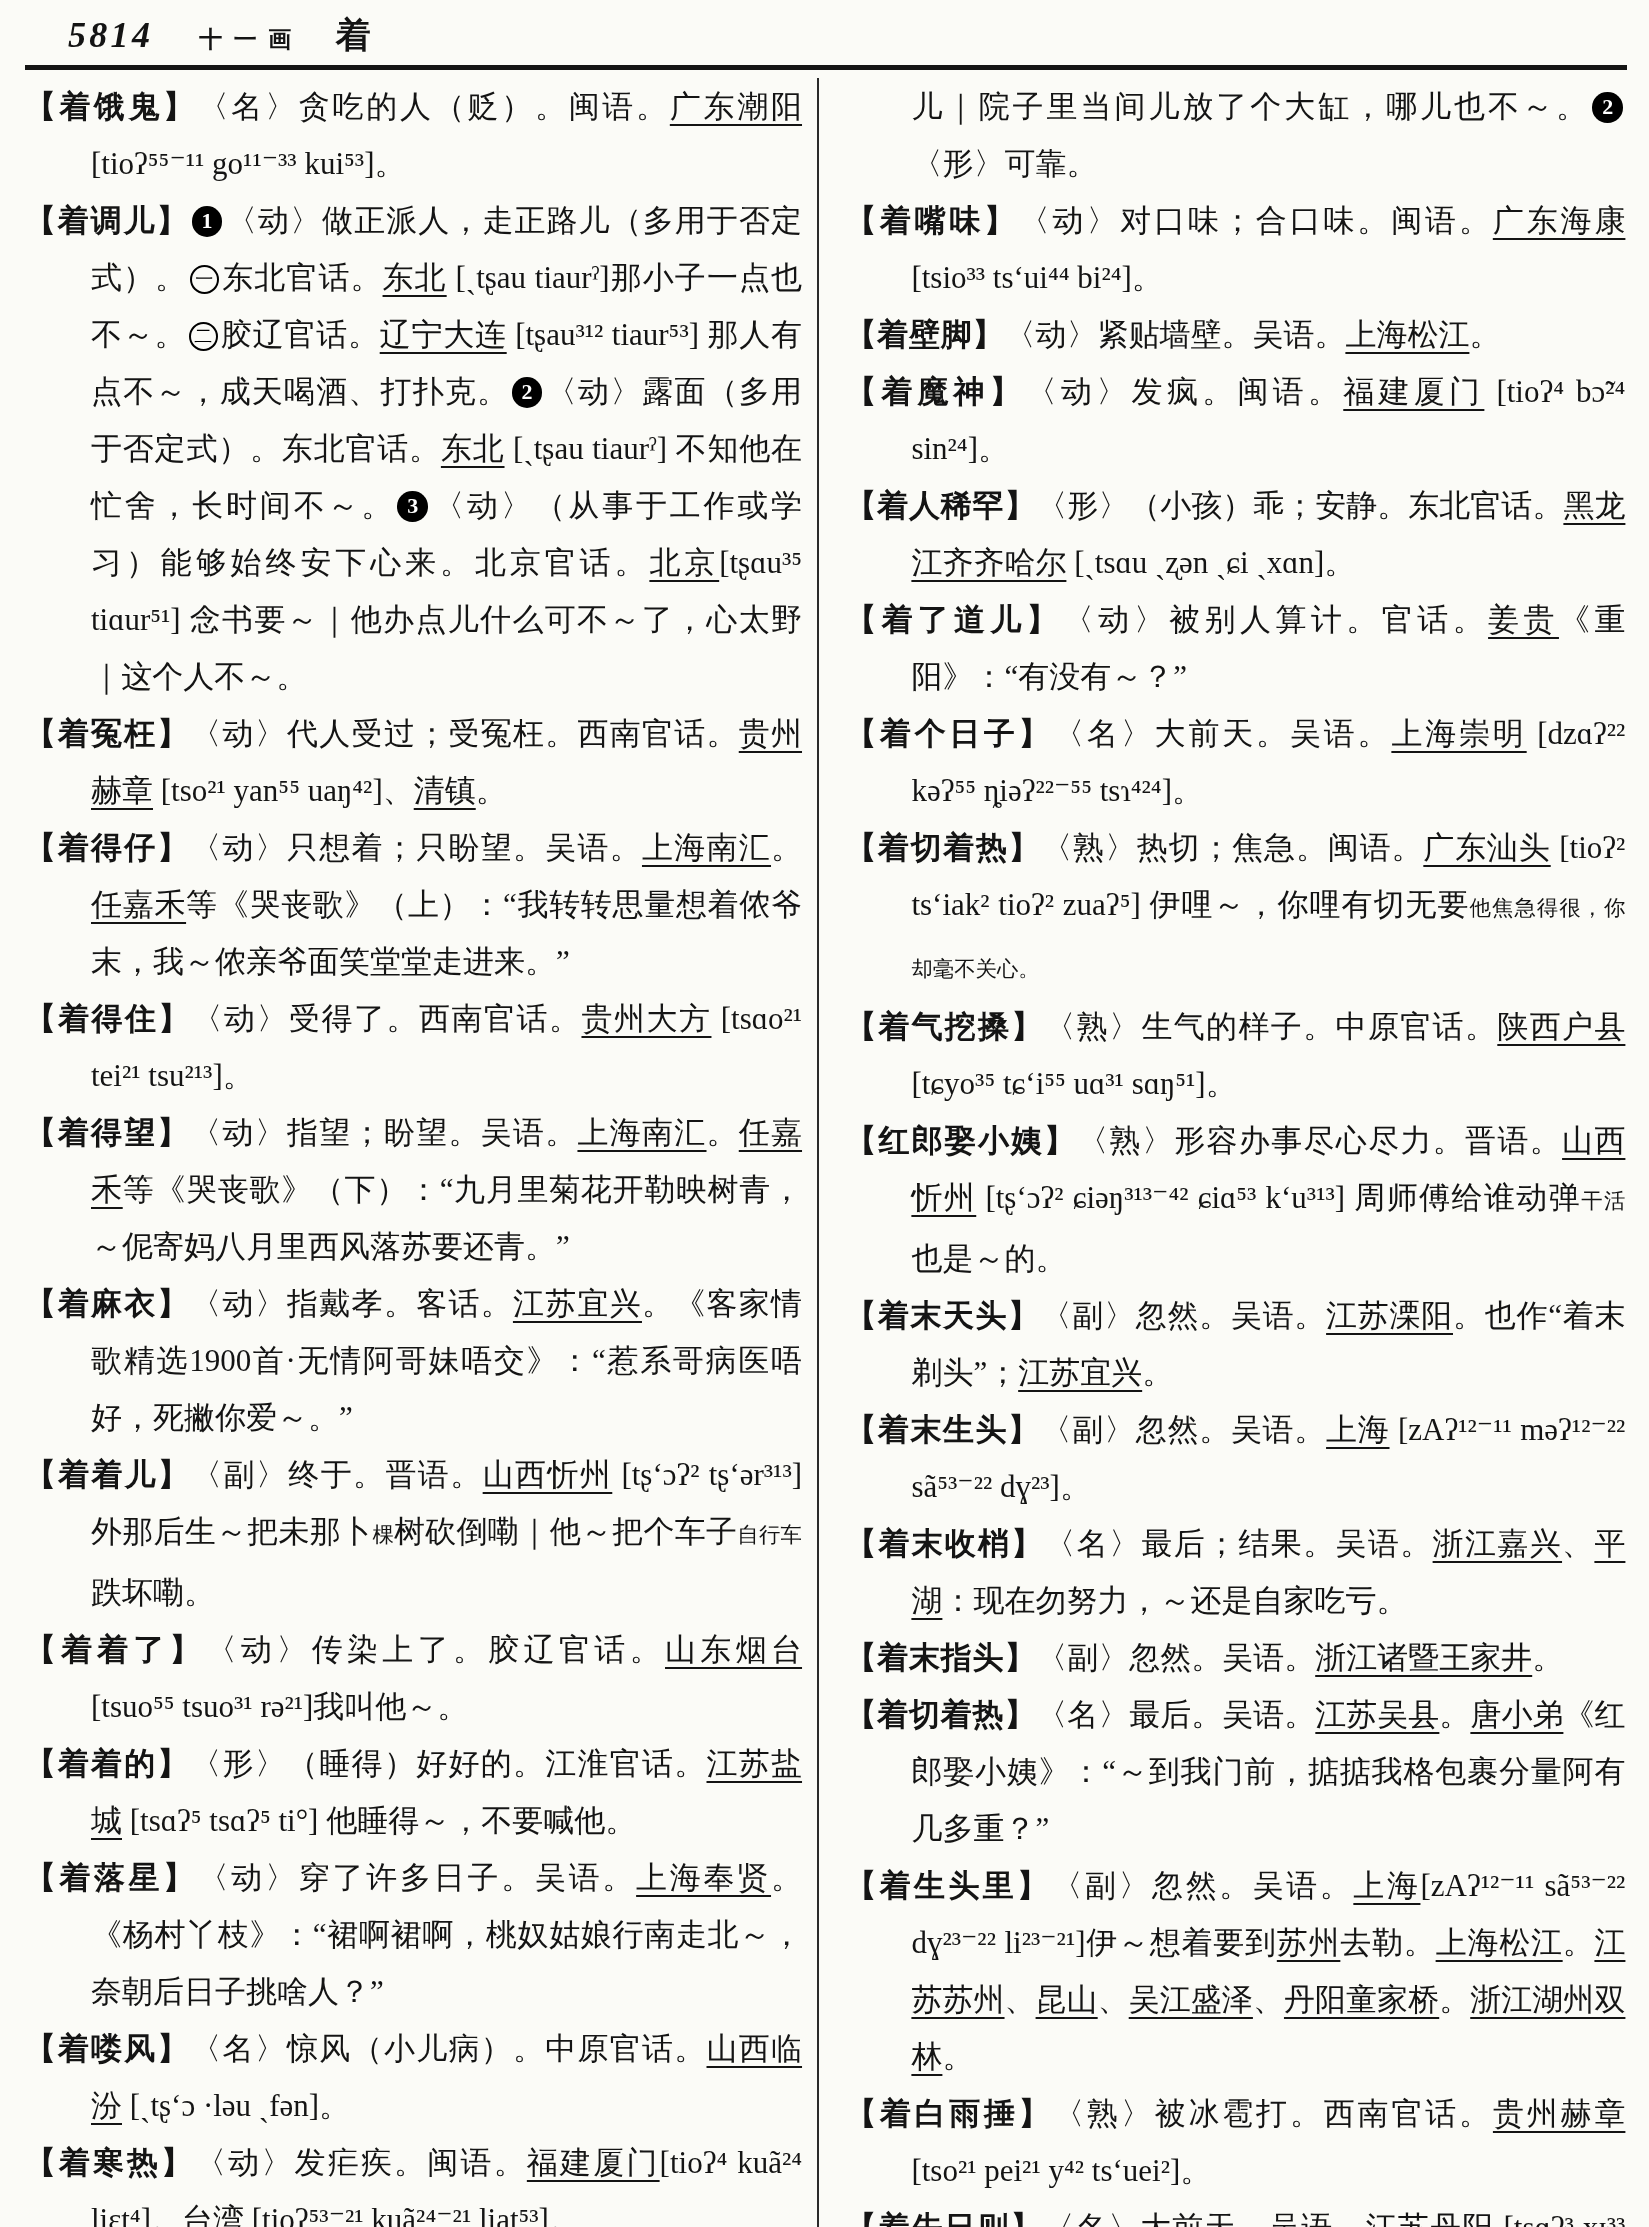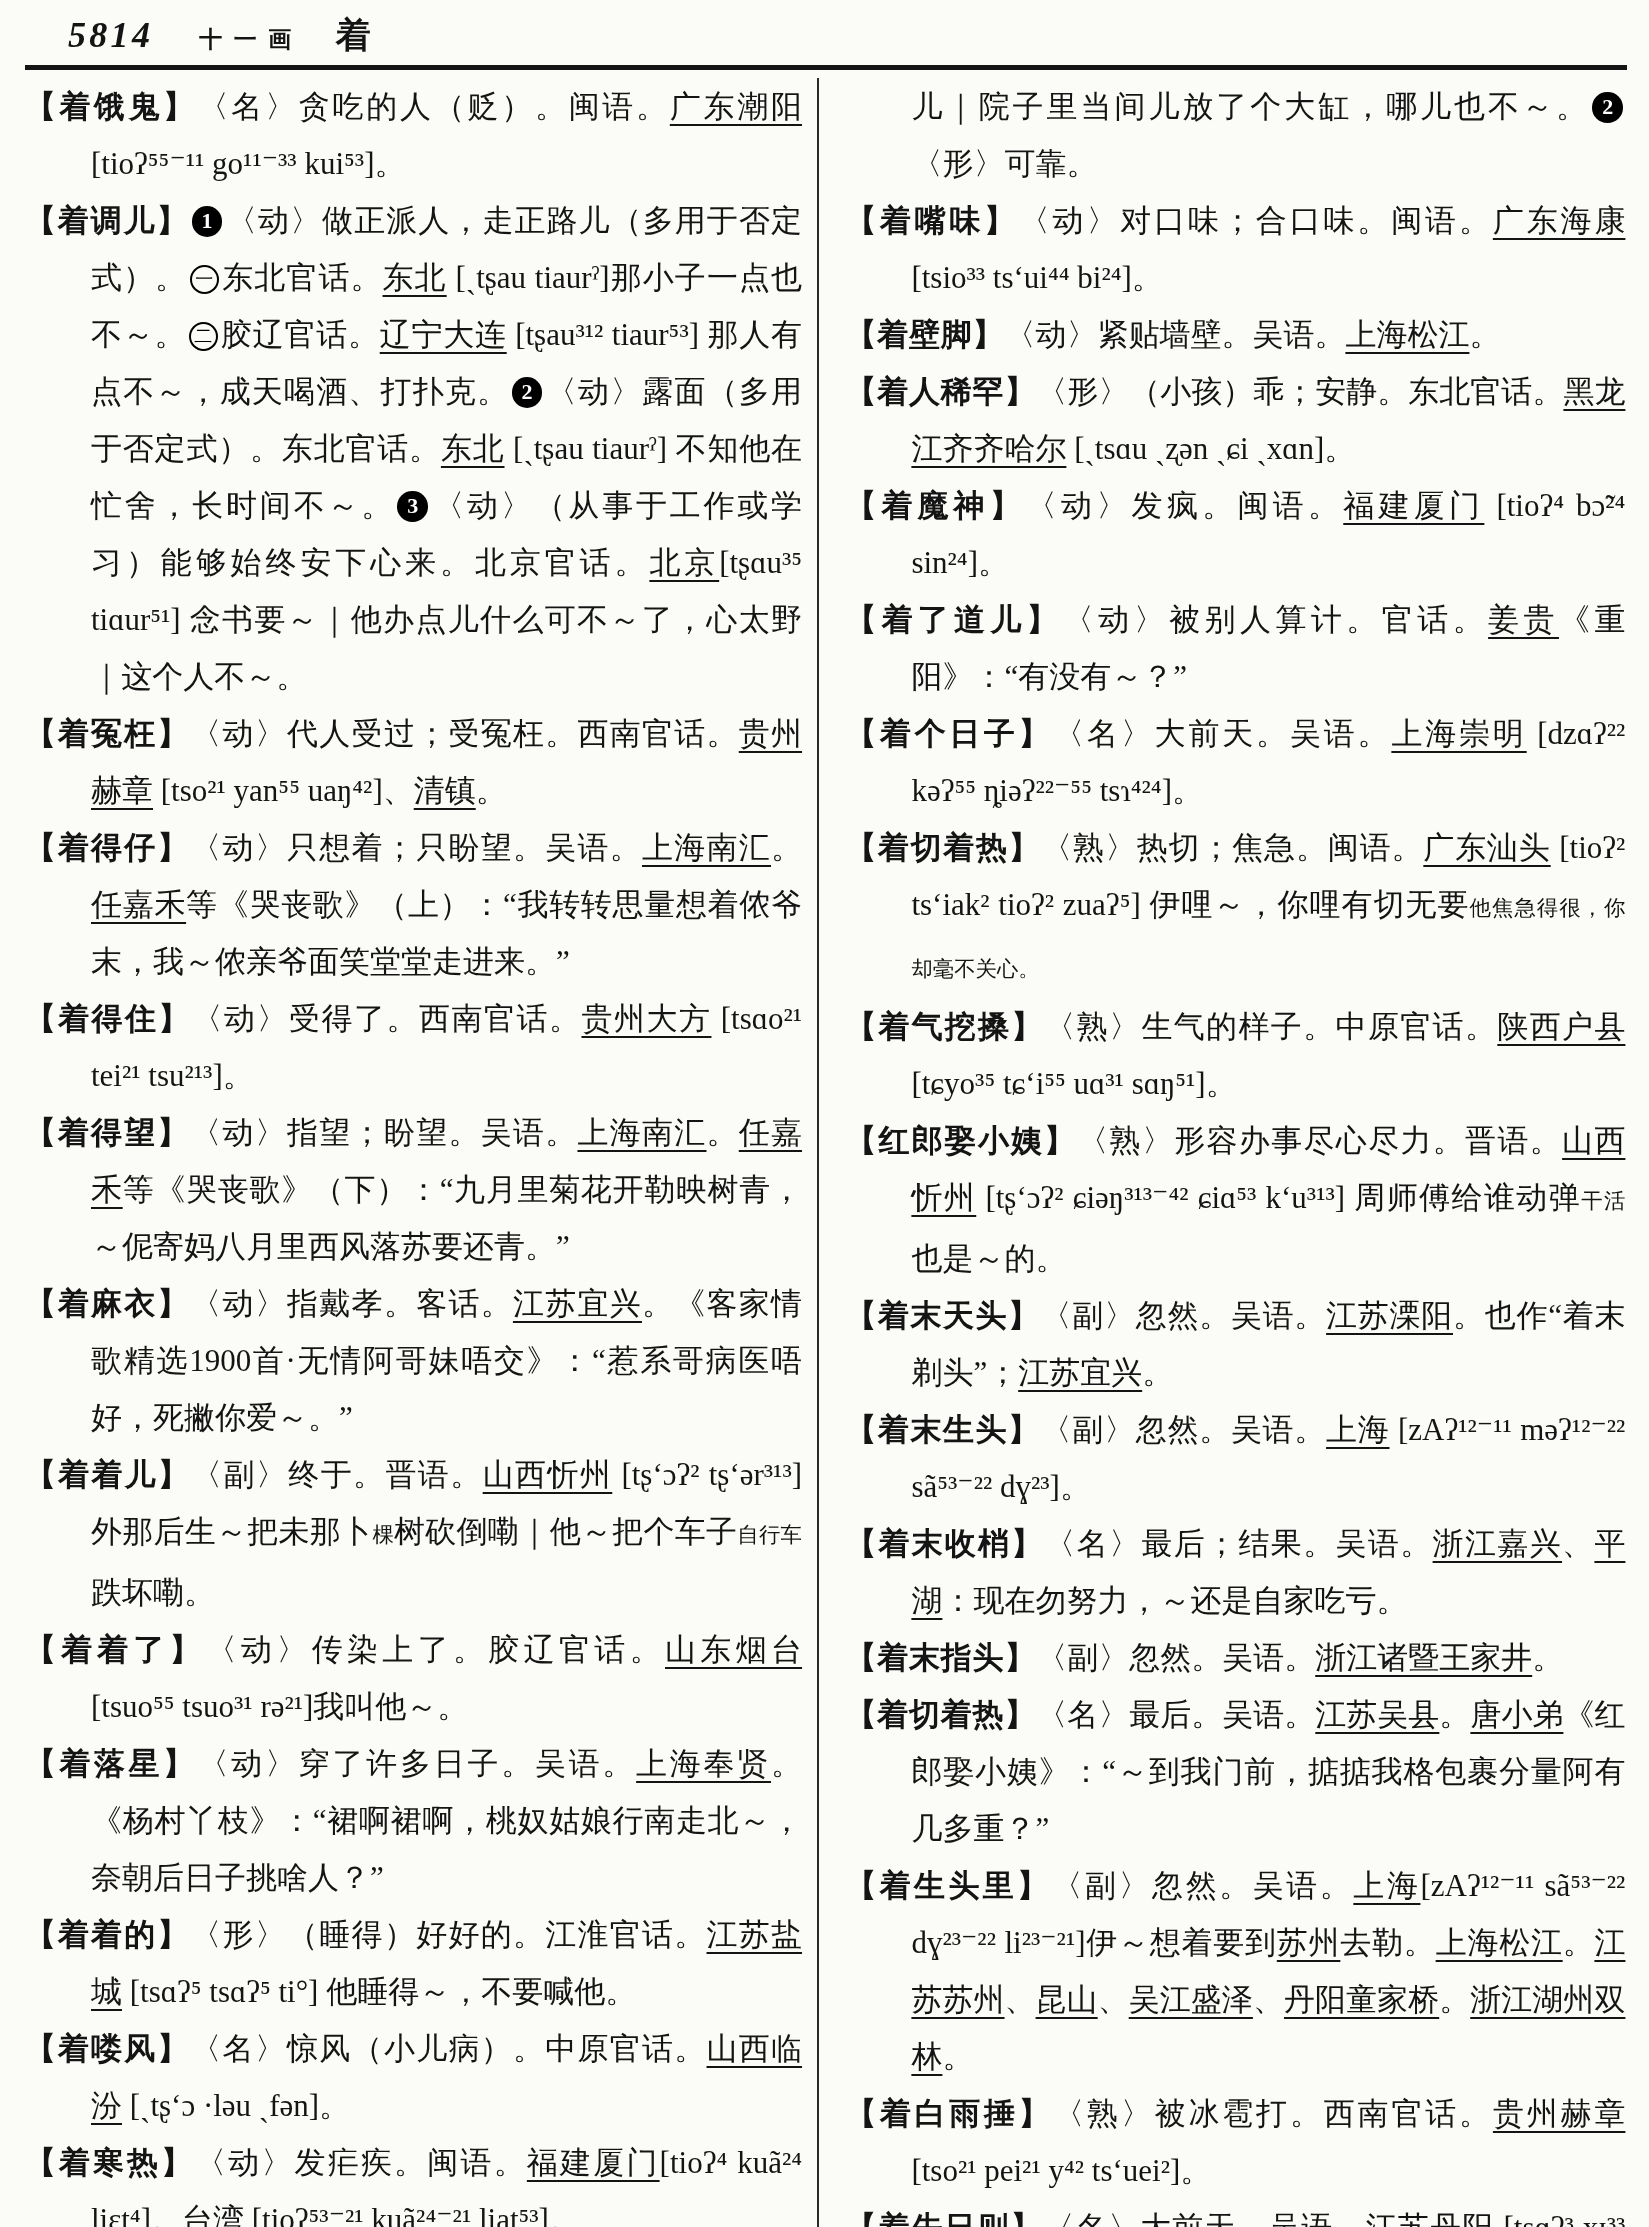--- a/index.html
+++ b/index.html
@@ -50,31 +50,31 @@
     <div class="col" id="col-left">
         <div class="entry"><span class="hw">【着饿鬼】</span><span class="">〈名〉贪吃的人（贬）。闽语。</span><span class="u ">广东潮阳</span><span class=""> [tioʔ⁵⁵⁻¹¹ go¹¹⁻³³ kui⁵³]。</span></div>
         <div class="entry"><span class="hw">【着调儿】</span><span class="bn">1</span><span class="">〈动〉做正派人，走正路儿（多用于否定式）。</span><span class="cn">一</span><span class="">东北官话。</span><span class="u ">东北</span><span class=""> [ˏtʂau tiaurˀ]那小子一点也不～。</span><span class="cn">二</span><span class="">胶辽官话。</span><span class="u ">辽宁大连</span><span class=""> [tʂau³¹² tiaur⁵³] 那人有点不～，成天喝酒、打扑克。</span><span class="bn">2</span><span class="">〈动〉露面（多用于否定式）。东北官话。</span><span class="u ">东北</span><span class=""> [ˏtʂau tiaurˀ] 不知他在忙舍，长时间不～。</span><span class="bn">3</span><span class="">〈动〉（从事于工作或学习）能够始终安下心来。北京官话。</span><span class="u ">北京</span><span class="">[tʂɑu³⁵ tiɑur⁵¹] 念书要～｜他办点儿什么可不～了，心太野｜这个人不～。</span></div>
         <div class="entry"><span class="hw">【着冤枉】</span><span class="">〈动〉代人受过；受冤枉。西南官话。</span><span class="u ">贵州赫章</span><span class=""> [tso²¹ yan⁵⁵ uaŋ⁴²]、</span><span class="u ">清镇</span><span class="">。</span></div>
         <div class="entry"><span class="hw">【着得仔】</span><span class="">〈动〉只想着；只盼望。吴语。</span><span class="u ">上海南汇</span><span class="">。</span><span class="u ">任嘉禾</span><span class="">等《哭丧歌》（上）：“我转转思量想着侬爷末，我～侬亲爷面笑堂堂走进来。”</span></div>
         <div class="entry"><span class="hw">【着得住】</span><span class="">〈动〉受得了。西南官话。</span><span class="u ">贵州大方</span><span class=""> [tsɑo²¹ tei²¹ tsu²¹³]。</span></div>
         <div class="entry"><span class="hw">【着得望】</span><span class="">〈动〉指望；盼望。吴语。</span><span class="u ">上海南汇</span><span class="">。</span><span class="u ">任嘉禾</span><span class="">等《哭丧歌》（下）：“九月里菊花开勒映树青，～伲寄妈八月里西风落苏要还青。”</span></div>
         <div class="entry"><span class="hw">【着麻衣】</span><span class="">〈动〉指戴孝。客话。</span><span class="u ">江苏宜兴</span><span class="">。《客家情歌精选1900首·无情阿哥妹唔交》：“惹系哥病医唔好，死撇你爱～。”</span></div>
         <div class="entry"><span class="hw">【着着儿】</span><span class="">〈副〉终于。晋语。</span><span class="u ">山西忻州</span><span class=""> [tʂ‘ɔʔ² tʂ‘ər³¹³]外那后生～把未那卜</span><span class="sm">棵</span><span class="">树砍倒嘞｜他～把个车子</span><span class="sm">自行车</span><span class="">跌坏嘞。</span></div>
         <div class="entry"><span class="hw">【着着了】</span><span class="">〈动〉传染上了。胶辽官话。</span><span class="u ">山东烟台</span><span class=""> [tsuo⁵⁵ tsuo³¹ rə²¹]我叫他～。</span></div>
+        <div class="entry"><span class="hw">【着着的】</span><span class="">〈形〉（睡得）好好的。江淮官话。</span><span class="u ">江苏盐城</span><span class=""> [tsɑʔ⁵ tsɑʔ⁵ ti°] 他睡得～，不要喊他。</span></div>
         <div class="entry"><span class="hw">【着落星】</span><span class="">〈动〉穿了许多日子。吴语。</span><span class="u ">上海奉贤</span><span class="">。《杨村丫枝》：“裙啊裙啊，桃奴姑娘行南走北～，奈朝后日子挑啥人？”</span></div>
-        <div class="entry"><span class="hw">【着着的】</span><span class="">〈形〉（睡得）好好的。江淮官话。</span><span class="u ">江苏盐城</span><span class=""> [tsɑʔ⁵ tsɑʔ⁵ ti°] 他睡得～，不要喊他。</span></div>
         <div class="entry"><span class="hw">【着喽风】</span><span class="">〈名〉惊风（小儿病）。中原官话。</span><span class="u ">山西临汾</span><span class=""> [ˏtʂ‘ɔ ·ləu ˏfən]。</span></div>
         <div class="entry"><span class="hw">【着寒热】</span><span class="">〈动〉发疟疾。闽语。</span><span class="u ">福建厦门</span><span class="">[tioʔ⁴ kuã²⁴ liɛt⁴]。</span><span class="u ">台湾</span><span class=""> [tioʔ⁵³⁻²¹ kuã²⁴⁻²¹ liat⁵³]。</span></div>
       </div>
     <div class="col col-right" id="col-right">
         <div class="entry cont"><span class="">儿｜院子里当间儿放了个大缸，哪儿也不～。</span><span class="bn">2</span><span class="">〈形〉可靠。</span></div>
         <div class="entry"><span class="hw">【着嘴味】</span><span class="">〈动〉对口味；合口味。闽语。</span><span class="u ">广东海康</span><span class=""> [tsio³³ ts‘ui⁴⁴ bi²⁴]。</span></div>
         <div class="entry"><span class="hw">【着壁脚】</span><span class="">〈动〉紧贴墙壁。吴语。</span><span class="u ">上海松江</span><span class="">。</span></div>
+        <div class="entry"><span class="hw">【着魔神】</span><span class="">〈动〉发疯。闽语。</span><span class="u ">福建厦门</span><span class=""> [tioʔ⁴ bɔ̃²⁴ sin²⁴]。</span></div>
         <div class="entry"><span class="hw">【着人稀罕】</span><span class="">〈形〉（小孩）乖；安静。东北官话。</span><span class="u ">黑龙江齐齐哈尔</span><span class=""> [ˏtsɑu ˏʐən ˏɕi ˏxɑn]。</span></div>
-        <div class="entry"><span class="hw">【着魔神】</span><span class="">〈动〉发疯。闽语。</span><span class="u ">福建厦门</span><span class=""> [tioʔ⁴ bɔ̃²⁴ sin²⁴]。</span></div>
         <div class="entry"><span class="hw">【着了道儿】</span><span class="">〈动〉被别人算计。官话。</span><span class="u ">姜贵</span><span class="">《重阳》：“有没有～？”</span></div>
         <div class="entry"><span class="hw">【着个日子】</span><span class="">〈名〉大前天。吴语。</span><span class="u ">上海崇明</span><span class=""> [dzɑʔ²² kəʔ⁵⁵ ȵiəʔ²²⁻⁵⁵ tsɿ⁴²⁴]。</span></div>
         <div class="entry"><span class="hw">【着切着热】</span><span class="">〈熟〉热切；焦急。闽语。</span><span class="u ">广东汕头</span><span class=""> [tioʔ² ts‘iak² tioʔ² zuaʔ⁵] 伊哩～，你哩有切无要</span><span class="sm">他焦急得很，你却毫不关心。</span></div>
         <div class="entry"><span class="hw">【着气挖搡】</span><span class="">〈熟〉生气的样子。中原官话。</span><span class="u ">陕西户县</span><span class=""> [tɕyo³⁵ tɕ‘i⁵⁵ uɑ³¹ sɑŋ⁵¹]。</span></div>
         <div class="entry"><span class="hw">【红郎娶小姨】</span><span class="">〈熟〉形容办事尽心尽力。晋语。</span><span class="u ">山西忻州</span><span class=""> [tʂ‘ɔʔ² ɕiəŋ³¹³⁻⁴² ɕiɑ⁵³ k‘u³¹³] 周师傅给谁动弹</span><span class="sm">干活</span><span class="">也是～的。</span></div>
         <div class="entry"><span class="hw">【着末天头】</span><span class="">〈副〉忽然。吴语。</span><span class="u ">江苏溧阳</span><span class="">。也作“着末剃头”；</span><span class="u ">江苏宜兴</span><span class="">。</span></div>
         <div class="entry"><span class="hw">【着末生头】</span><span class="">〈副〉忽然。吴语。</span><span class="u ">上海</span><span class=""> [zAʔ¹²⁻¹¹ məʔ¹²⁻²² sã⁵³⁻²² dɣ²³]。</span></div>
         <div class="entry"><span class="hw">【着末收梢】</span><span class="">〈名〉最后；结果。吴语。</span><span class="u ">浙江嘉兴</span><span class="">、</span><span class="u ">平湖</span><span class="">：现在勿努力，～还是自家吃亏。</span></div>
         <div class="entry"><span class="hw">【着末指头】</span><span class="">〈副〉忽然。吴语。</span><span class="u ">浙江诸暨王家井</span><span class="">。</span></div>
         <div class="entry"><span class="hw">【着切着热】</span><span class="">〈名〉最后。吴语。</span><span class="u ">江苏吴县</span><span class="">。</span><span class="u ">唐小弟</span><span class="">《红郎娶小姨》：“～到我门前，掂掂我格包裹分量阿有几多重？”</span></div>

